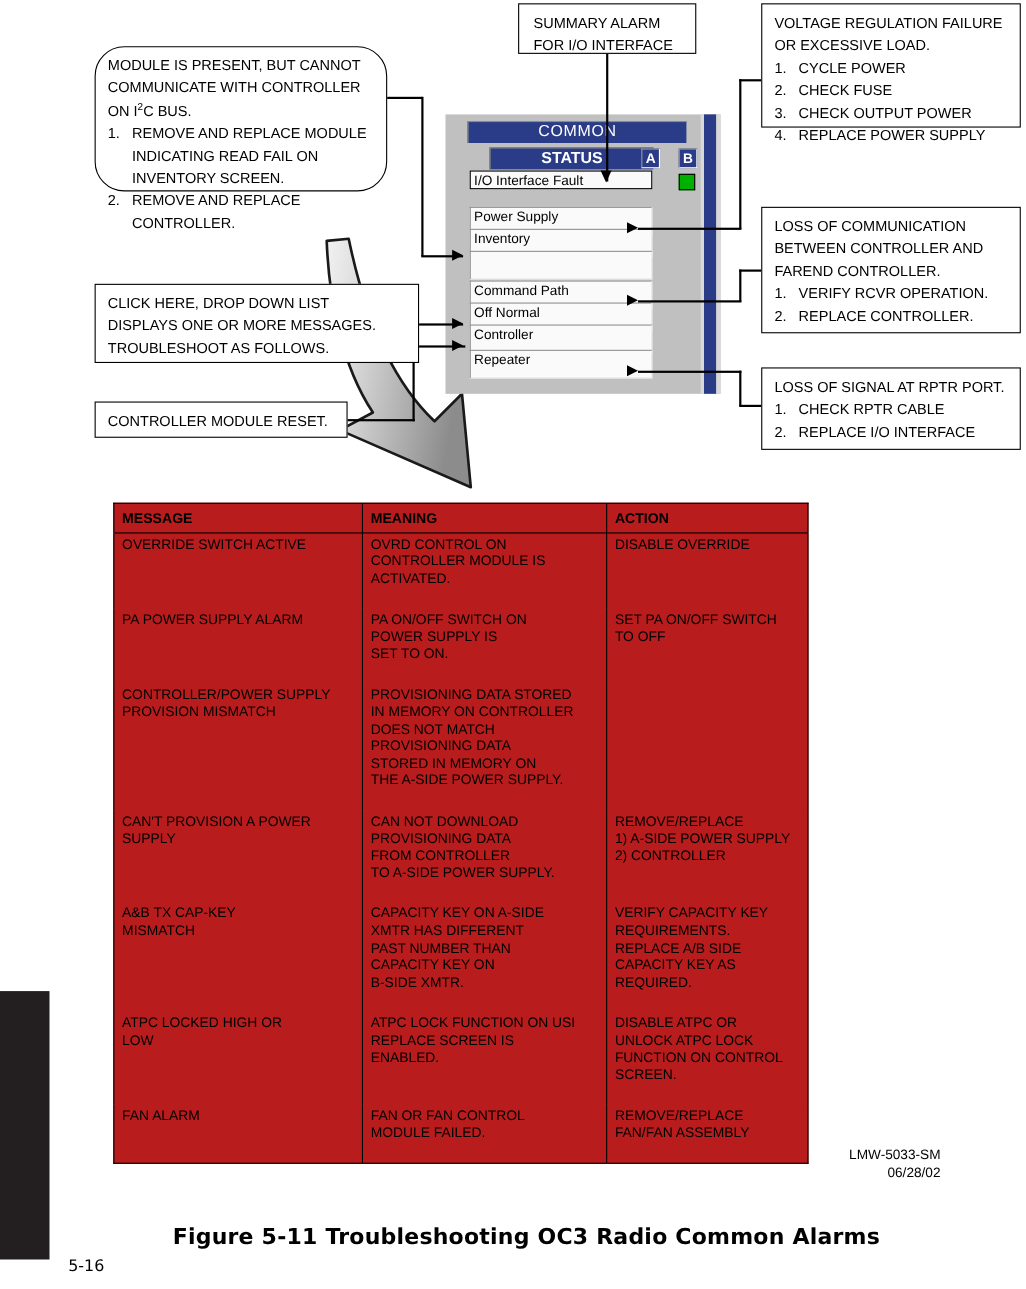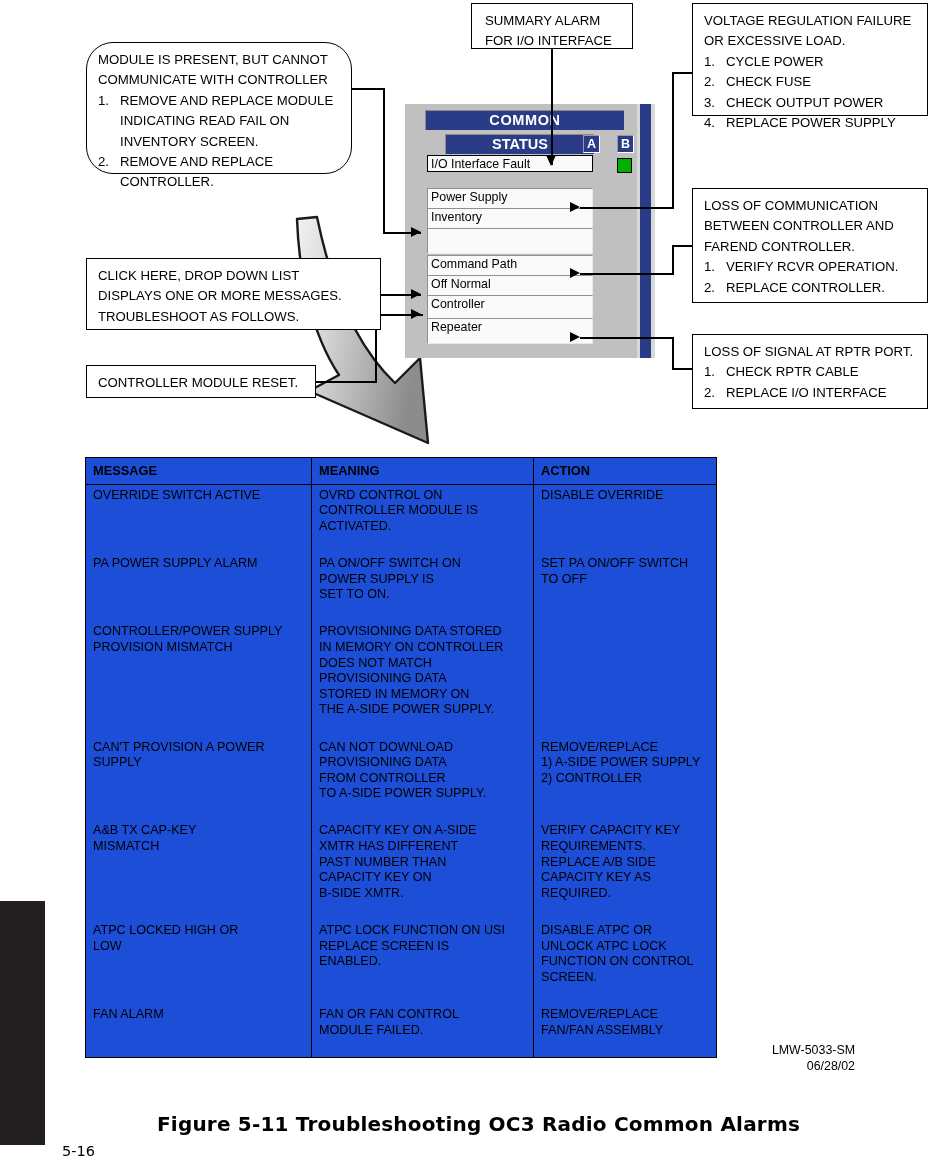--- a/index.html
+++ b/index.html
@@ -68,21 +68,21 @@
   #app-panel .scroll-thumb {
     position: absolute; right: 4px; top: 0;
     width: 11px; height: 100%;
     background: #2a3b87;
   }
   .panel-title {
     position: absolute;
     left: 20px; top: 6px; width: 198px; height: 19px;
     background: #2a3b87;
     color: #fff;
-    font-size: 14.5px; font-weight: bold;
+    font-size: 14.5px; font-weight: normal;
     letter-spacing: .6px;
     text-align: center; line-height: 19px;
     border-top: 1px solid #8a8a8a; border-left: 1px solid #8a8a8a;
   }
   .status-hdr {
     position: absolute;
     left: 40px; top: 30px; width: 148px; height: 19px;
     background: #2a3b87; color: #fff;
     font-size: 14.5px; font-weight: bold;
     text-align: center; line-height: 19px;
@@ -127,25 +127,25 @@
     padding-left: 3px; box-sizing: border-box;
     white-space: nowrap;
   }
 
   
   #swoosh { position: absolute; left: 295px; top: 215px; z-index: 1; }
 
   
   #alarm-table {
     position: absolute;
-    left: 85px; top: 457px;
+    left: 103px; top: 457px;
     width: 632px;
     border: 1.8px solid #000;
     border-collapse: collapse;
-    background: #1d4ed8;
+    background: #b91c1c;
     z-index: 4;
   }
   #alarm-table td, #alarm-table th {
     border-right: 1.6px solid #000;
     vertical-align: top;
     font-size: 12.6px;
     line-height: 15.6px;
     padding: 3px 6px 3px 7px;
     text-align: left;
   }
@@ -230,20 +230,21 @@
   <div class="list-row" style="top:124px"></div>
   <div class="list-row" style="top:151px">Command Path</div>
   <div class="list-row" style="top:171px">Off Normal</div>
   <div class="list-row" style="top:191px">Controller</div>
   <div class="list-row" style="top:214px">Repeater</div>
 </div>
 
 <div class="callout" id="module-present-callout" style="left:86px; top:42px; width:266px; height:132px;border-radius:27px;">
     <div class="ln">MODULE IS PRESENT, BUT CANNOT</div>
     <div class="ln">COMMUNICATE WITH CONTROLLER</div>
+    <div class="ln">ON I<sup>2</sup>C BUS.</div>
     <div class="ln"><span class="num">1.</span>REMOVE AND REPLACE MODULE</div>
     <div class="ln ind">INDICATING READ FAIL ON</div>
     <div class="ln ind">INVENTORY SCREEN.</div>
     <div class="ln"><span class="num">2.</span>REMOVE AND REPLACE</div>
     <div class="ln ind">CONTROLLER.</div>
   </div>
 
 <div class="callout" id="summary-alarm-callout" style="left:471px; top:3px; width:162px; height:46px; padding-left:13px;">
     <div class="ln">SUMMARY ALARM</div>
     <div class="ln">FOR I/O INTERFACE</div>

